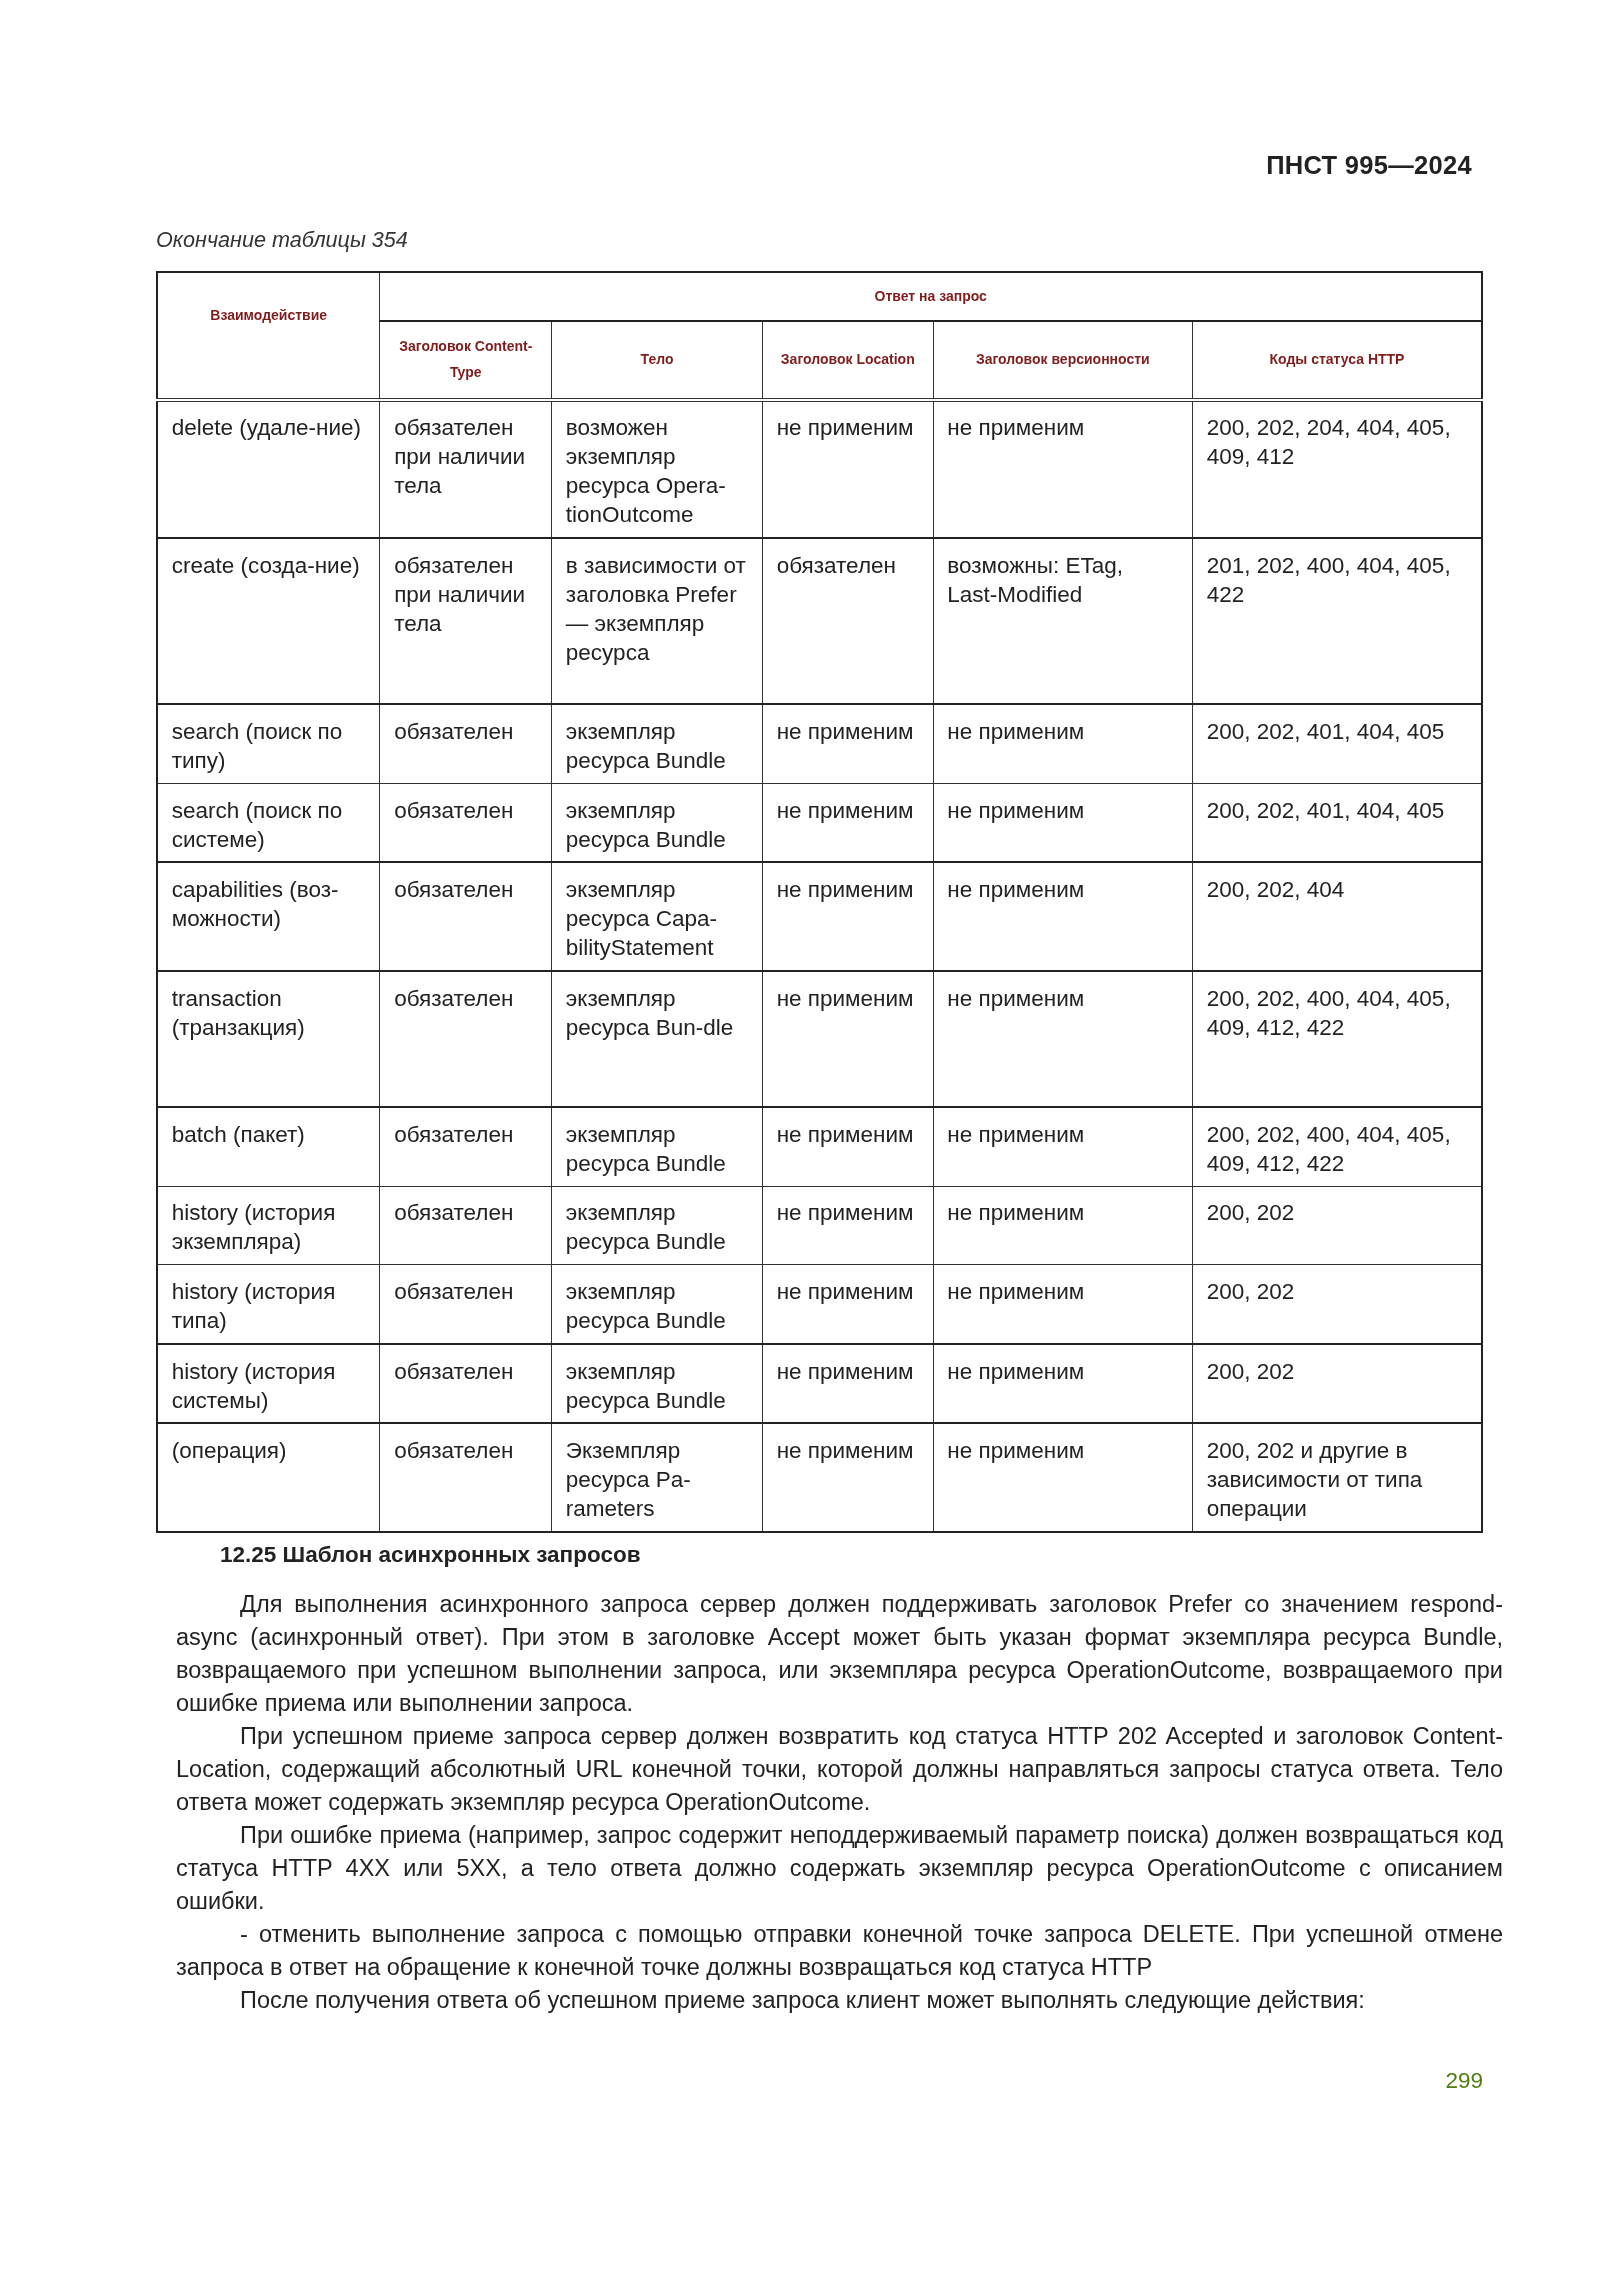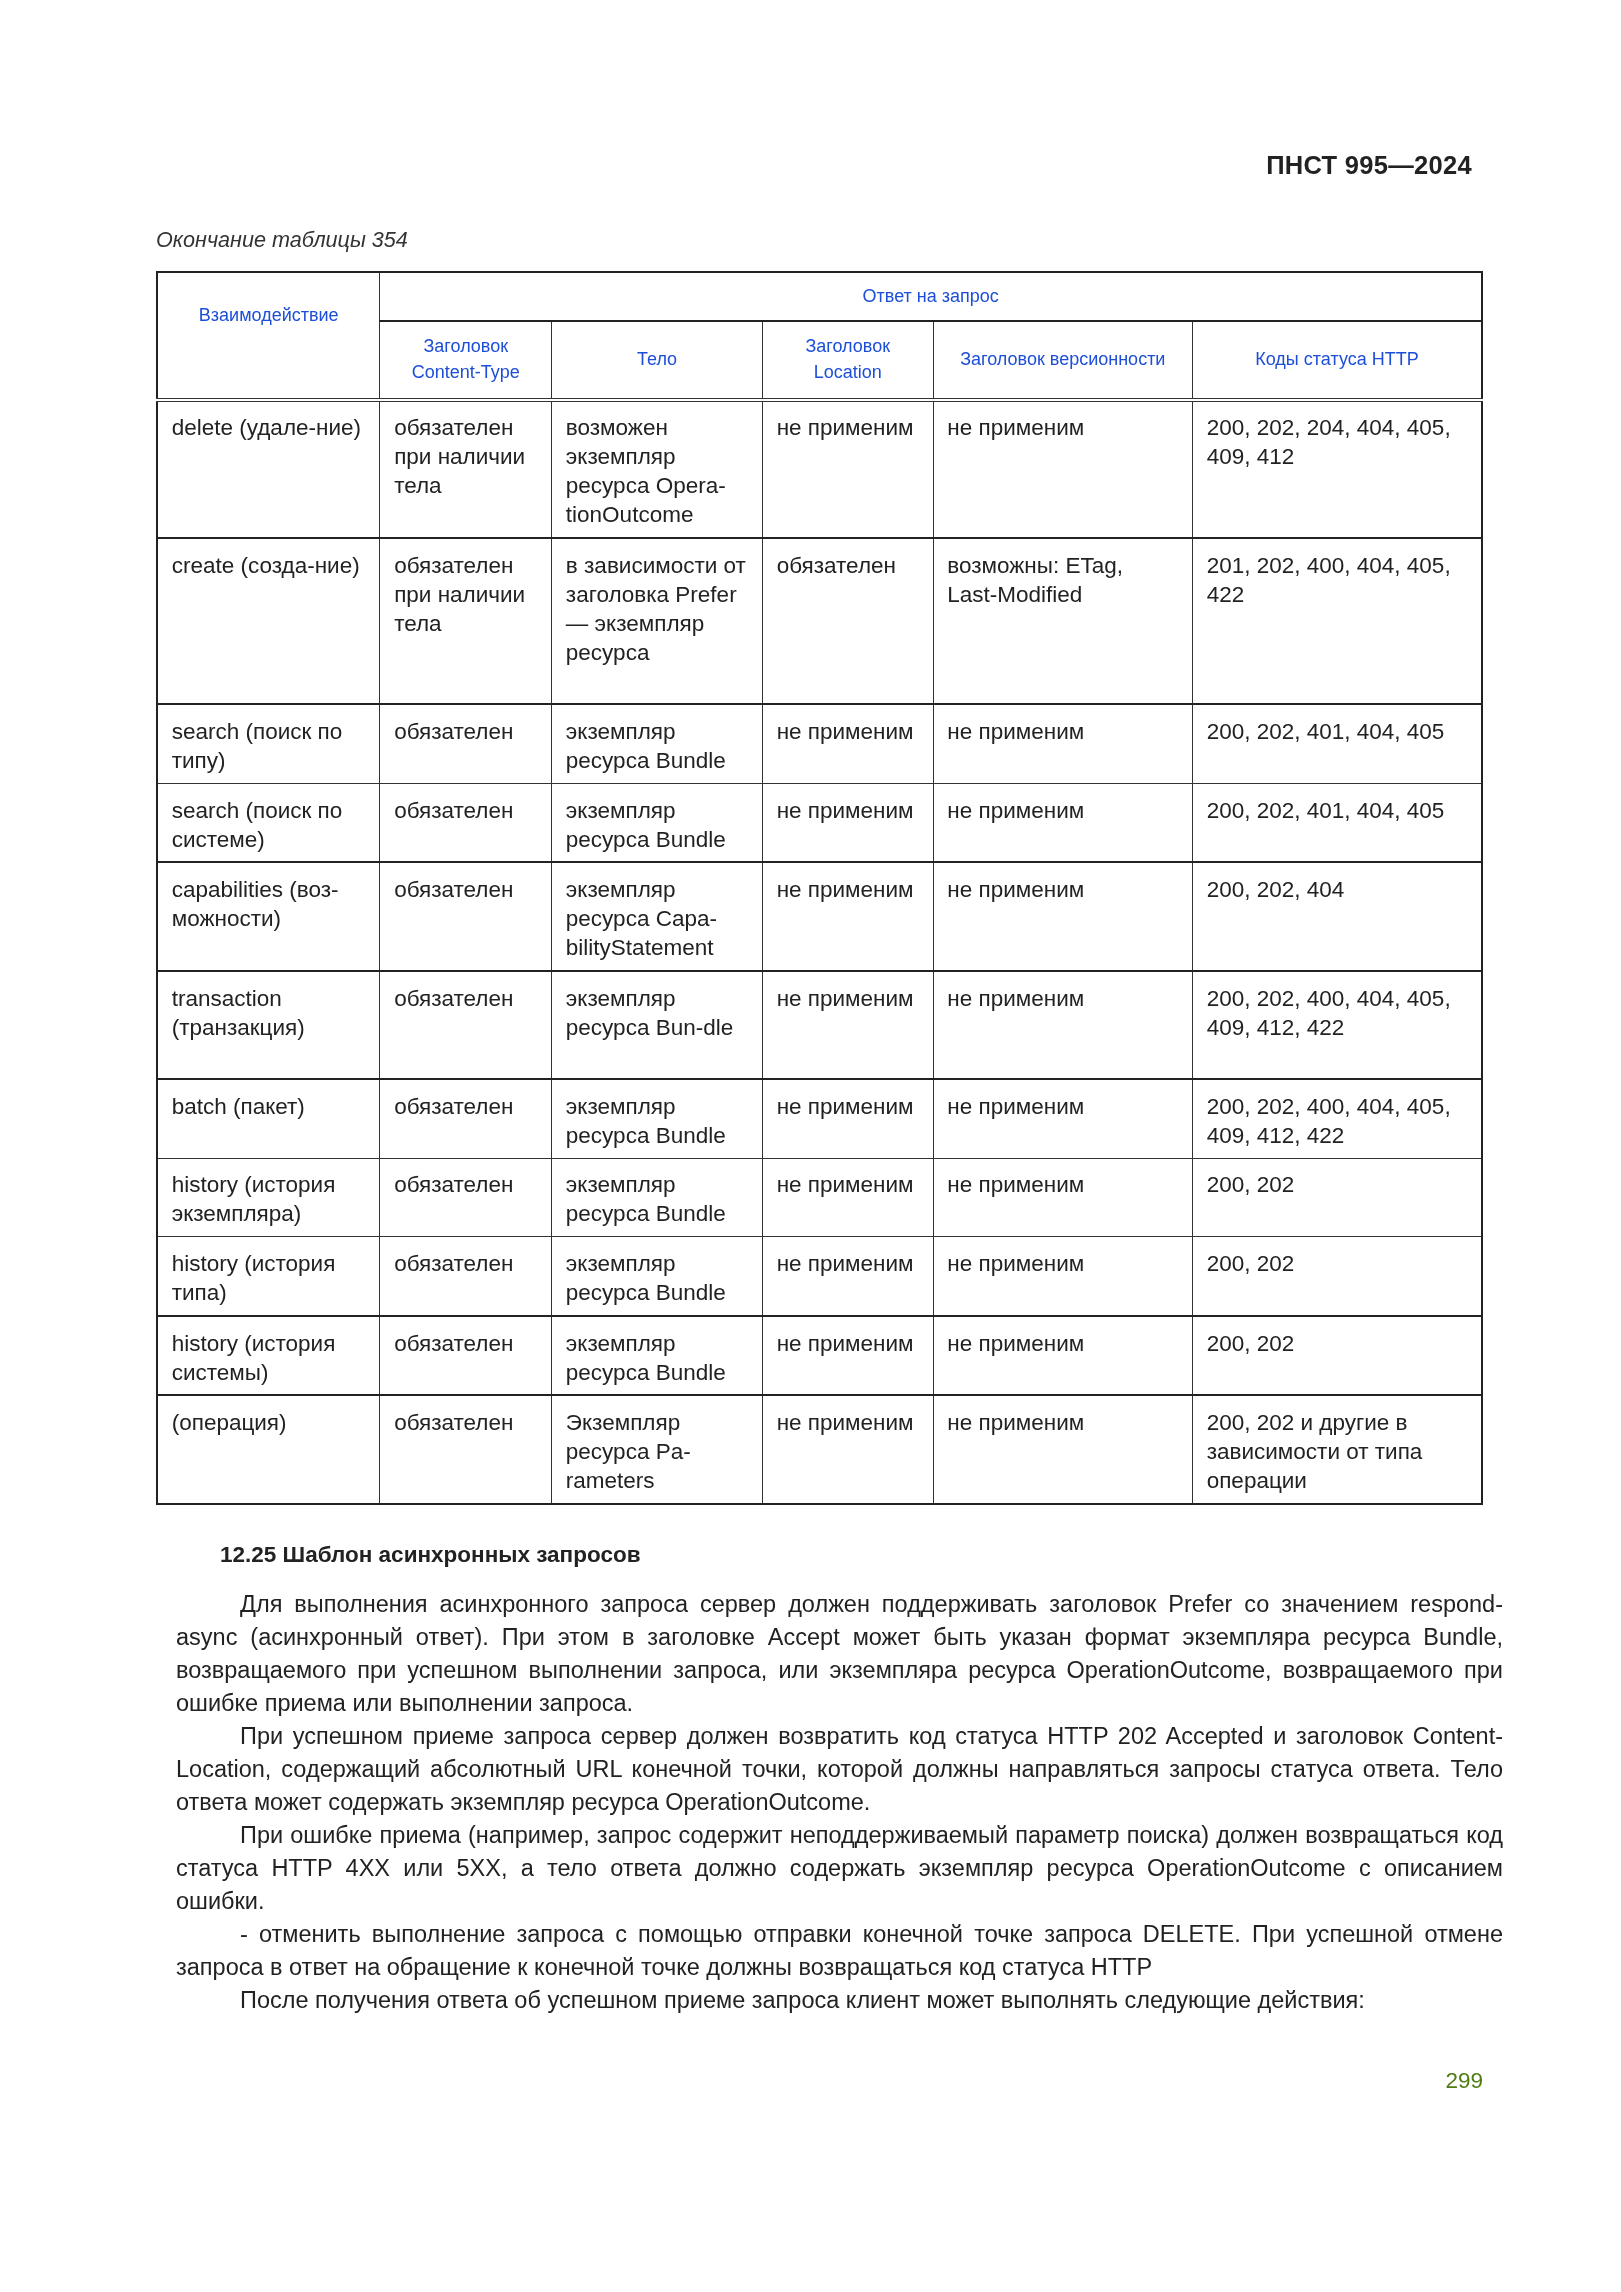--- a/index.html
+++ b/index.html
@@ -4,21 +4,21 @@
 <style>
   html, body { margin:0; padding:0; background:#ffffff; }
   body { width:1621px; height:2293px; position:relative; overflow:hidden;
          font-family:"Liberation Sans", "DejaVu Sans", sans-serif; color:#222; }
   .doc-code { position:absolute; right:149px; top:151px; font-weight:bold; font-size:25.5px; letter-spacing:0.3px; color:#222; }
   .caption { position:absolute; left:156px; top:227px; font-style:italic; font-size:21.6px; color:#333; }
   table.t { position:absolute; left:156px; top:271px; width:1327px; border-collapse:collapse;
             font-size:22.5px; line-height:29px; }
   table.t td, table.t th { border:1.5px solid #333; vertical-align:top; padding:11.8px 13.7px 7.8px 13.7px; text-align:left; font-weight:normal; }
   table.t { border:2.9px solid #222; }
-  table.t th { text-align:center; vertical-align:middle; font-size:18px; line-height:25.5px; padding:5.9px 7.8px; color:#1d4ed8; }
+  table.t th { text-align:center; vertical-align:middle; font-size:14px; line-height:25.5px; padding:5.9px 7.8px; color:#7f1d1d;font-weight:bold; }
   table.t tr.h2 th { border-bottom:4.9px double #333; height:64px; }
   table.t tr.h1 th.resp { height:35px; border-bottom:2.5px solid #222; }
   table.t tr.thick td { border-top:2.9px solid #222;border-radius:18px; }
   .col1{width:194px}.col2{width:146px}.col3{width:183px}.col4{width:145px}.col5{width:229px}.col6{width:257px}
   .section { position:absolute; left:220px; top:1542px; font-weight:bold; font-size:22.5px; color:#222; }
   .body { position:absolute; left:156px; top:1588px; width:1327px; font-size:23.5px; line-height:33px; text-align:justify; color:#222;margin-left:20px; }
   .body p { margin:0; text-indent:64px; }
   .pageno { position:absolute; right:138px; top:2068px; font-size:22.5px; color:#4d7c0f; }
 </style>
 </head>
@@ -75,21 +75,21 @@
     <td>200, 202, 401, 404, 405</td>
   </tr>
       <tr class="thick" style="height: 108px; margin-left: 25px;">
     <td>capabilities (воз-можности)</td>
     <td>обязателен</td>
     <td>экземпляр ресурса Capa-bilityStatement</td>
     <td>не применим</td>
     <td>не применим</td>
     <td>200, 202, 404</td>
   </tr>
-      <tr class="thick" style="height: 108px;">
+      <tr class="thick" style="height: 136px;">
     <td>transaction (транзакция)</td>
     <td>обязателен</td>
     <td>экземпляр ресурса Bun-dle</td>
     <td>не применим</td>
     <td>не применим</td>
     <td>200, 202, 400, 404, 405, 409, 412, 422</td>
   </tr>
       <tr class="thick" style="height: 79px; padding-left: 46px;">
     <td>batch (пакет)</td>
     <td>обязателен</td>

